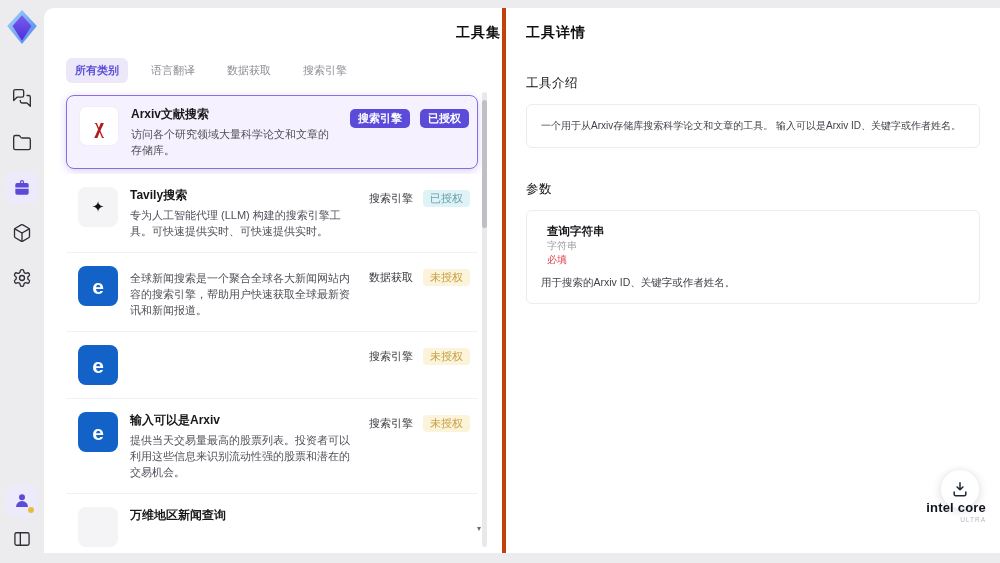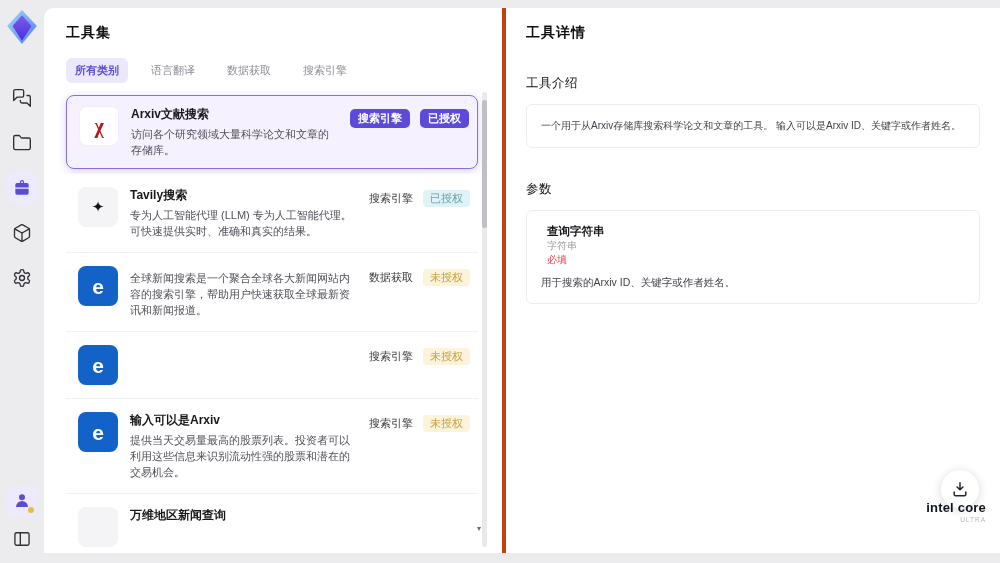--- a/index.html
+++ b/index.html
@@ -22,21 +22,21 @@
   .sidebar-bottom { position:absolute; left:0; bottom:8px; width:44px; display:flex; flex-direction:column; gap:6px; align-items:center; }
   .status-dot { position:absolute; right:4px; bottom:4px; width:6px; height:6px; border-radius:50%; background:#E9BD3C; }
 
   
   .card { position:absolute; left:44px; top:8px; width:956px; height:545px;
     background:#FFFFFF; border-top-left-radius:10px; overflow:hidden; }
 
   
   .list-panel { position:absolute; left:0; top:0; width:457px; height:545px; }
   .panel-title { font-size:14px; font-weight:bold; color:#101014; letter-spacing:1px; }
-  .list-panel .panel-title { margin:16px 0 0 22px; }
+  .list-panel .panel-title { margin:16px 0 0 22px;text-align:right; }
   .tabs { display:flex; gap:14px; align-items:center; margin:16px 0 12px 22px; }
   .tab { font-size:11px; color:#8D8D96; padding:5px 9px; border-radius:6px; cursor:pointer; white-space:nowrap; }
   .tab.active { background:#ECE8FA; color:#5D50D6; font-weight:bold; }
 
   .tool-list { width:412px; margin-left:22px; }
   .tool-item { display:flex; gap:12px; padding:13px 8px 13px 12px; border-bottom:1px solid #F1F1F4; cursor:pointer; background:#fff; }
   .tool-item.selected { background:#F6F1FE; border:1px solid #8A6CE3; border-radius:8px;
     box-shadow:0 2px 8px rgba(122,92,230,.28); margin-bottom:5px; padding:10px 8px 10px 12px; }
   .tool-icon { width:40px; height:40px; border-radius:8px; flex:none;
     display:flex; align-items:center; justify-content:center; overflow:hidden; }
@@ -189,21 +189,21 @@
               <span class="pill">搜索引擎</span>
               <span class="pill">已授权</span>
             </div>
           </div>
           <div class="tool-item">
             <div class="tool-icon ic-tavily">
               <span>✦</span>
             </div>
             <div class="tool-text">
               <div class="tool-name">Tavily搜索</div>
-              <div class="tool-desc">专为人工智能代理 (LLM) 专为人工智能代理。可快速提供实时、准确和真实的结果。</div>
+              <div class="tool-desc">专为人工智能代理 (LLM) 构建的搜索引擎工具。可快速提供实时、可快速提供实时。</div>
             </div>
             <div class="tool-meta">
               <span class="category-label">搜索引擎</span>
               <span class="badge cyan">已授权</span>
             </div>
           </div>
           <div class="tool-item">
             <div class="tool-icon ic-efinance">
               <span>e</span>
             </div>

